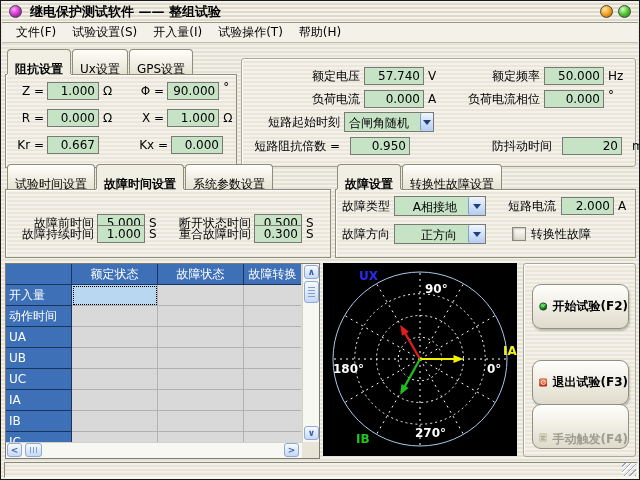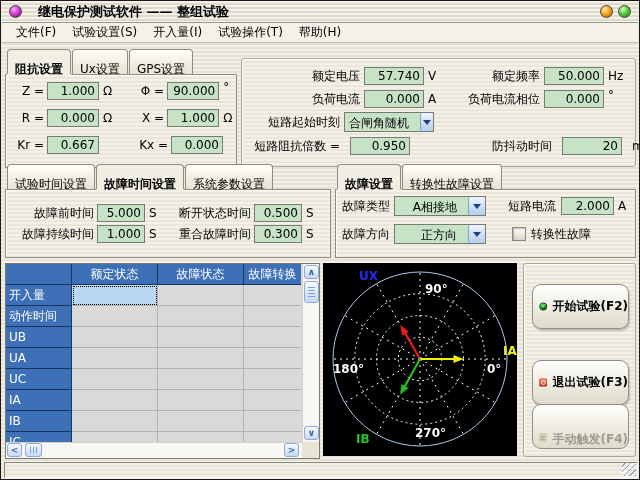--- a/index.html
+++ b/index.html
@@ -11,21 +11,21 @@
     font-family:"DejaVu Sans","Liberation Sans",sans-serif;color:#000;
   }
   
   .titlebar{position:absolute;left:1px;top:0;right:1px;height:22px;display:flex;align-items:center;
     padding:0 7px;border-bottom:1px solid #9a988a;
     background:repeating-linear-gradient(180deg,#f4f2ea 0 2px,#dddacb 2px 4px);}
   .orb{width:13px;height:13px;border-radius:50%;border:1px solid #444;flex:0 0 auto;}
   .orb.purple{background:radial-gradient(circle at 35% 30%,#ffa6ff,#d33fd3 45%,#70086e);}
   .orb.orange{background:radial-gradient(circle at 35% 30%,#ffe9a6,#f3a01e 50%,#a85b00);}
   .orb.green {background:radial-gradient(circle at 35% 30%,#d2ffc4,#4fc32f 50%,#1d7a0c);}
-  .title-text{font-size:13px;font-weight:bold;margin-left:16px;flex:1;white-space:nowrap;}
+  .title-text{font-size:13px;font-weight:bold;margin-left:8px;flex:1;white-space:nowrap;}
   .winbtns{display:flex;gap:5px;}
   
   .menubar{position:absolute;left:1px;top:22px;right:1px;height:20px;display:flex;align-items:center;
     background:#f3f1e8;border-bottom:1px solid #c3c0b0;padding-left:6px;}
   .menu-item{font-size:12px;padding:2px 8px;white-space:nowrap;}
   
   .tabpanel{position:absolute;}
   .tabstrip{position:relative;height:17px;display:flex;align-items:flex-end;padding-left:2px;z-index:2;}
   .tab{font-size:12px;height:15px;line-height:14px;padding:12px 7px;margin-right:1px;white-space:nowrap;
     border:1px solid #8f8d7c;border-bottom:none;border-radius:4px 4px 0 0;
@@ -180,21 +180,21 @@
     </div>
   </div>
 
   <div class="tabpanel" style="left:4px;top:171px;width:326px;height:86px;">
     <div class="tabstrip" id="tabs-time">
         <span class="tab">试验时间设置</span>
         <span class="tab active">故障时间设置</span>
         <span class="tab">系统参数设置</span>
       </div>
     <div class="tabbody">
-      <div class="prow" style="left:6px;top:14px;">
+      <div class="prow" style="left:6px;top:24px;">
         <span class="lab" style="width:82px;">故障前时间</span>
         <input class="field" style="width: 48px; margin-left: 3px;" value="5.000">
         <span class="unit" style="width:12px;">S</span>
         <span class="lab" style="width:90px;">断开状态时间</span>
         <input class="field" style="width: 48px; margin-left: 3px;" value="0.500">
         <span class="unit">S</span>
       </div>
       <div class="prow" style="left:6px;top:35px;">
         <span class="lab" style="width:82px;">故障持续时间</span>
         <input class="field" style="width: 48px; margin-left: 3px;" value="1.000">
@@ -252,27 +252,27 @@
           <div class="td c2"></div>
           <div class="td c3"></div>
         </div>
         <div class="trow">
           <div class="rh">动作时间</div>
           <div class="td c2"></div>
           <div class="td c2"></div>
           <div class="td c3"></div>
         </div>
         <div class="trow">
+          <div class="rh">UA</div>
+          <div class="td c2"></div>
+          <div class="td c2"></div>
+          <div class="td c3"></div>
+        </div>
+        <div class="trow">
           <div class="rh">UB</div>
-          <div class="td c2"></div>
-          <div class="td c2"></div>
-          <div class="td c3"></div>
-        </div>
-        <div class="trow">
-          <div class="rh">UA</div>
           <div class="td c2"></div>
           <div class="td c2"></div>
           <div class="td c3"></div>
         </div>
         <div class="trow">
           <div class="rh">UC</div>
           <div class="td c2"></div>
           <div class="td c2"></div>
           <div class="td c3"></div>
         </div>

